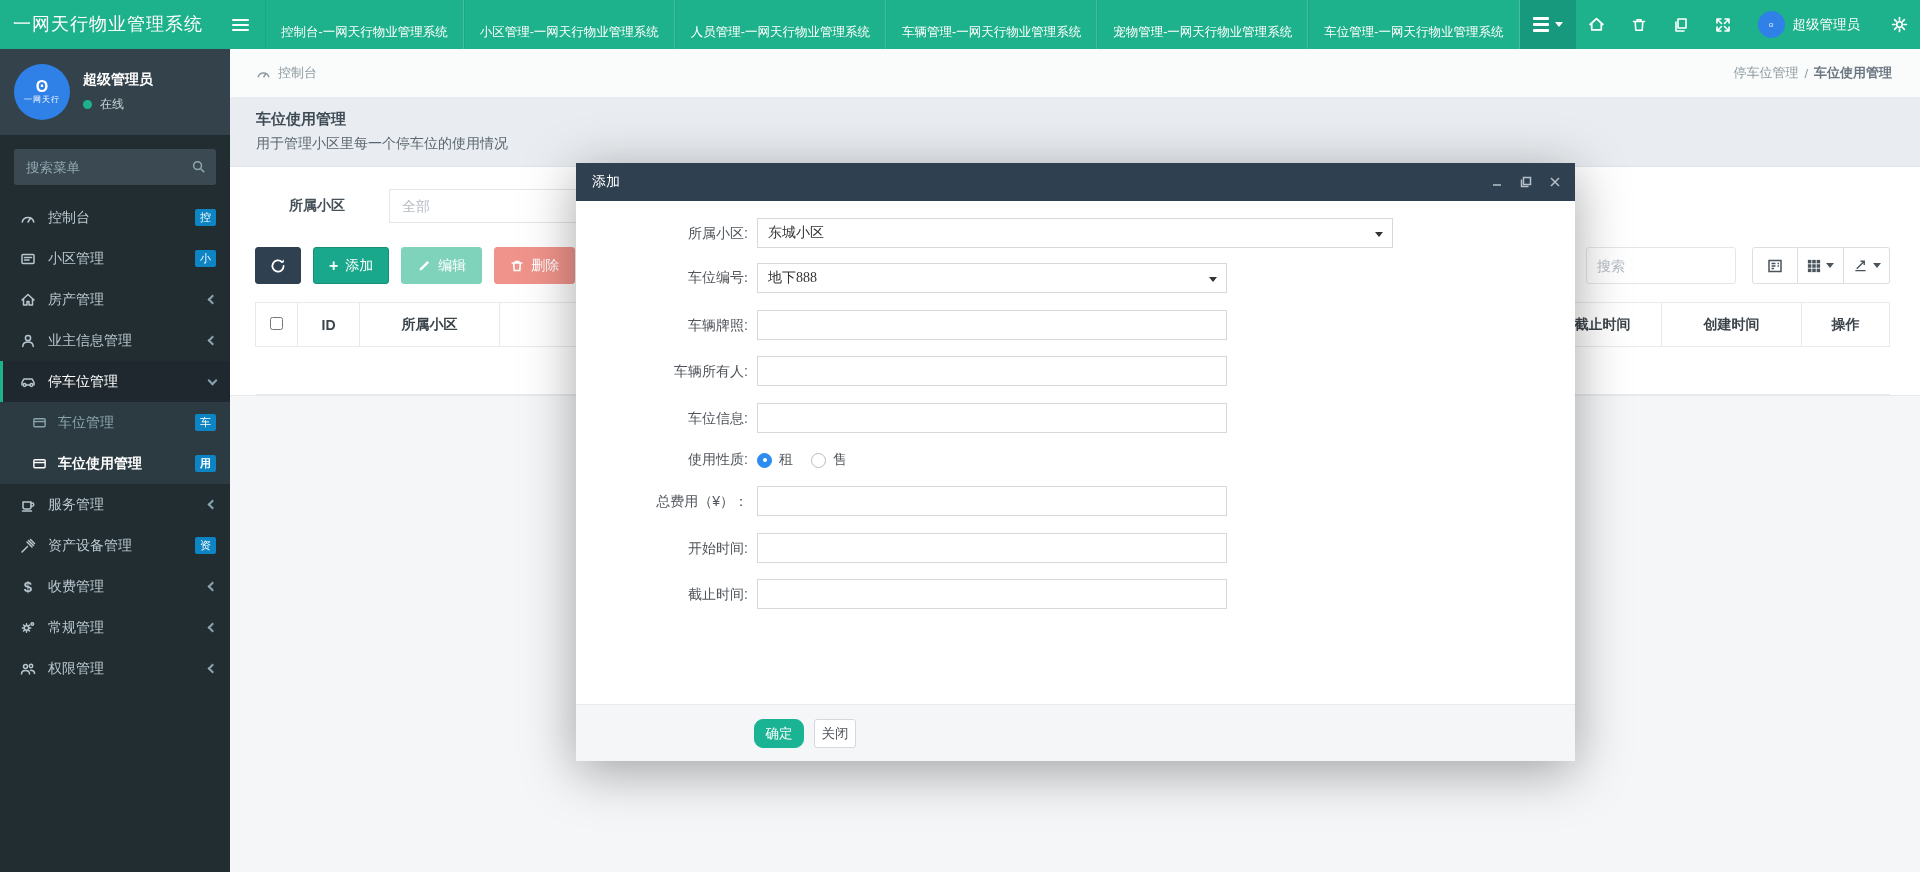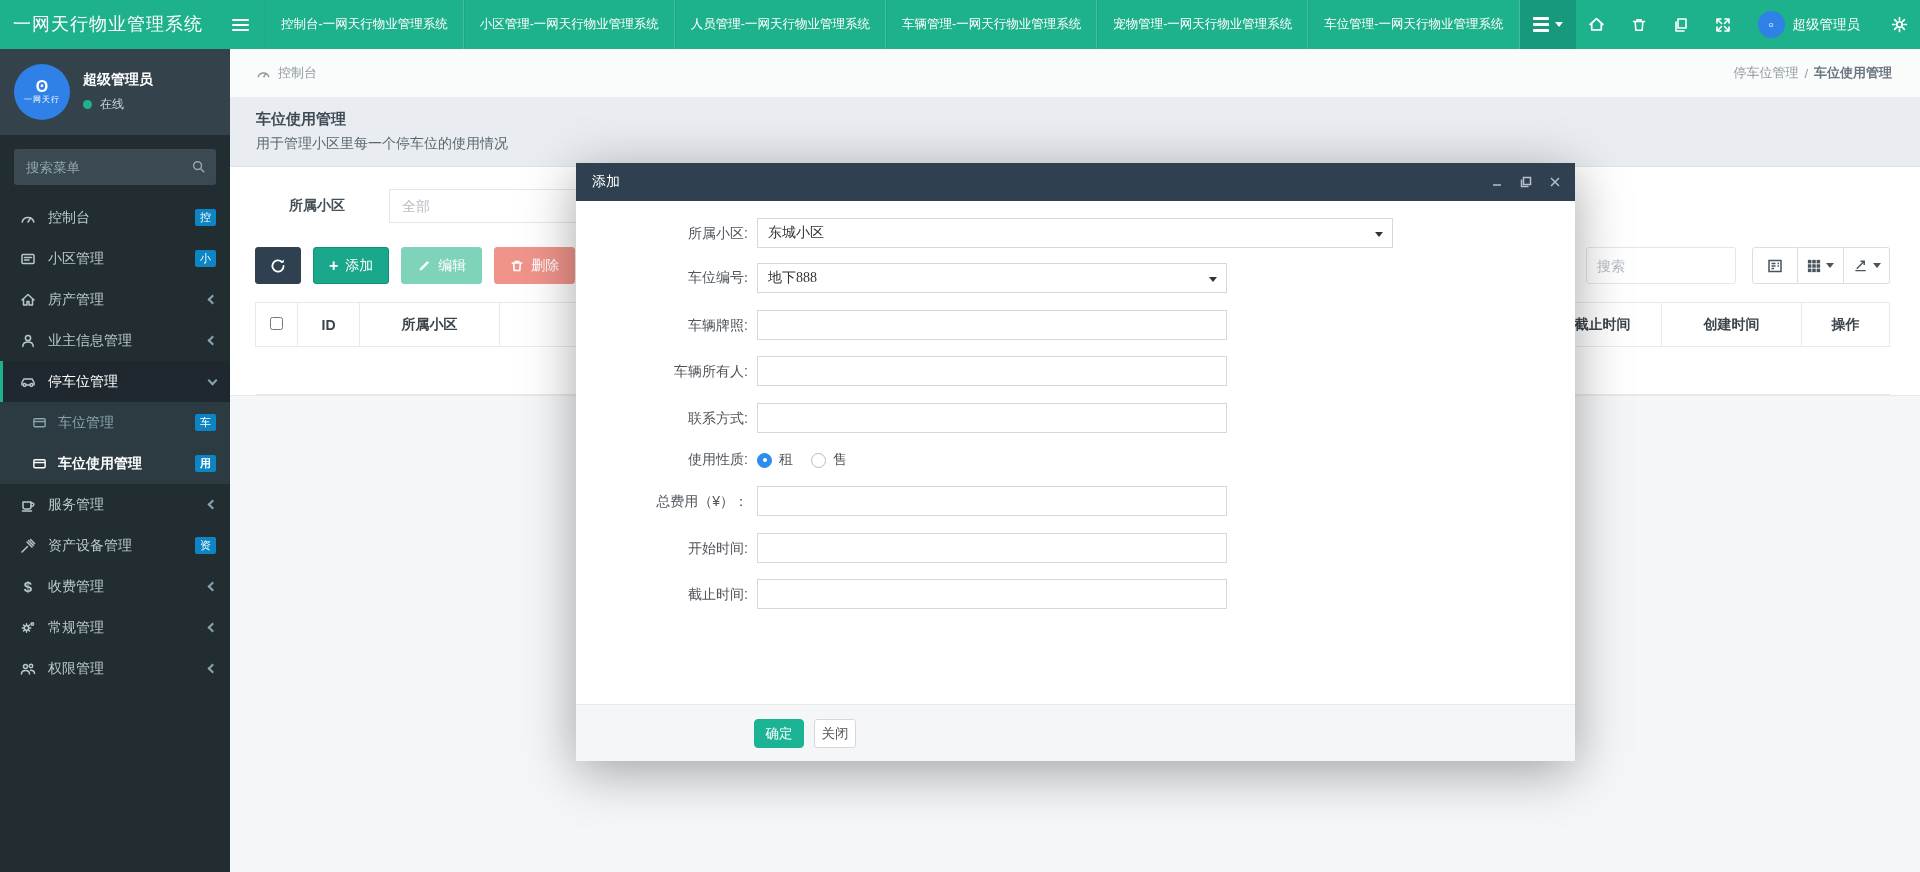--- a/index.html
+++ b/index.html
@@ -6,21 +6,21 @@
   html,body { width:1920px; height:872px; overflow:hidden; }
   body { font-family:"Liberation Sans","DejaVu Sans",sans-serif; background:#f4f6f7; position:relative; color:#333; }
   svg { display:block; }
 
   
   .topbar { position:absolute; top:0; left:0; width:1920px; height:49px; background:#1eb28c; display:flex; align-items:stretch; z-index:20;justify-content:flex-end; }
   .brand { width:230px; line-height:49px; text-align:center; color:#fff; font-size:18px; letter-spacing:1px; white-space:nowrap; }
   .nav-toggle { width:52px; display:flex; flex-direction:column; justify-content:center; align-items:center; gap:3px; cursor:pointer; }
   .nav-toggle i { width:17px; height:2px; background:#fff; border-radius:1px; }
   .tabs { display:flex; align-items:stretch; }
-  .tab { padding:0 15px; line-height:49px; color:#fff; font-size:12.5px; white-space:nowrap; border-right:1px solid rgba(255,255,255,.16); border-left:1px solid rgba(0,0,0,.05); cursor:pointer; }
+  .tab { padding:8px 15px; line-height:49px; color:#fff; font-size:12.5px; white-space:nowrap; border-right:1px solid rgba(255,255,255,.16); border-left:1px solid rgba(0,0,0,.05); cursor:pointer; }
   .top-right { margin-left:auto; display:flex; align-items:center; }
   .menu-toggle { width:56px; height:49px; background:#17997e; display:flex; align-items:center; justify-content:center; gap:6px; cursor:pointer; }
   .menu-toggle .bars { display:flex; flex-direction:column; gap:3px; }
   .menu-toggle .bars i { width:16px; height:3px; background:#fff; border-radius:1px; }
   .caret { width:0; height:0; border-left:4px solid transparent; border-right:4px solid transparent; border-top:5px solid #fff; }
   .top-ic { width:42px; height:49px; display:flex; align-items:center; justify-content:center; color:#fff; cursor:pointer; }
   .top-ic svg { stroke:#fff; fill:none; stroke-width:1.6; stroke-linecap:round; stroke-linejoin:round; }
   .tb-avatar { width:27px; height:27px; border-radius:50%; background:#2f80e7; color:#fff; font-size:6px; display:flex; align-items:center; justify-content:center; margin:0 8px 0 14px; overflow:hidden; }
   .tb-user { color:#fff; font-size:13.5px; margin-right:18px; white-space:nowrap; cursor:pointer; }
 
@@ -106,21 +106,21 @@
   .mctl { position:absolute; left:181px; height:30px; border:1px solid #d5d9dd; background:#fff; font-size:14px; color:#333; }
   .mctl.inp { width:470px; padding:0 10px; outline:none; }
   .sel { display:flex; align-items:center; padding:0 26px 0 10px; position:relative; cursor:pointer; }
   .sel .caret { position:absolute; right:9px; top:13px; border-top-color:#333; }
   .radio-group { position:absolute; left:181px; top:5px; display:flex; align-items:center; gap:18px; }
   .radio { display:flex; align-items:center; gap:7px; font-size:14px; color:#51565c; cursor:pointer; }
   .rdot { width:15px; height:15px; border-radius:50%; border:1px solid #b8bcc2; background:#fff; position:relative; }
   .rdot.on { border-color:#2d8cf0; background:#2d8cf0; }
   .rdot.on::after { content:""; position:absolute; left:4.5px; top:4.5px; width:4px; height:4px; border-radius:50%; background:#fff; }
   .m-foot { position:absolute; bottom:0; left:0; width:100%; height:57px; background:#f5f6f7; border-top:1px solid #e8eaec; }
-  .m-foot .ok { position:absolute; left:178px; top:14px; width:50px; height:29px; background:#1ab394; border:1px solid #1ab394; color:#fff; font-size:13.5px; border-radius:4px; cursor:pointer; }
+  .m-foot .ok { position:absolute; left:178px; top:14px; width:50px; height:29px; background:#1ab394; border:1px solid #1ab394; color:#fff; font-size:13.5px; border-radius:9px; cursor:pointer; }
   .m-foot .cls { position:absolute; left:238px; top:14px; width:42px; height:29px; background:#fff; border:1px solid #d5d9dd; color:#51565c; font-size:13.5px; border-radius:3px; cursor:pointer; }
 </style>
 </head>
 <body>
 
 <div class="topbar">
   <div class="brand">一网天行物业管理系统</div>
   <div class="nav-toggle">
       <i></i>
       <i></i>
@@ -461,21 +461,21 @@
     </div>
     <div class="mrow" style="top:109px;">
       <span class="mlabel">车辆牌照:</span>
       <input class="mctl inp" style="">
     </div>
     <div class="mrow" style="top:155px;">
       <span class="mlabel">车辆所有人:</span>
       <input class="mctl inp" style="">
     </div>
     <div class="mrow" style="top:202px;">
-      <span class="mlabel">联系方式:</span>
+      <span class="mlabel">车位信息:</span>
       <input class="mctl inp" style="">
     </div>
     <div class="mrow" style="top:245px;height:26px;">
       <span class="mlabel" style="line-height:26px;">使用性质:</span>
       <div class="radio-group">
         <label class="radio">
           <span class="rdot on"></span>
           <span>租</span>
         </label>
         <label class="radio">

